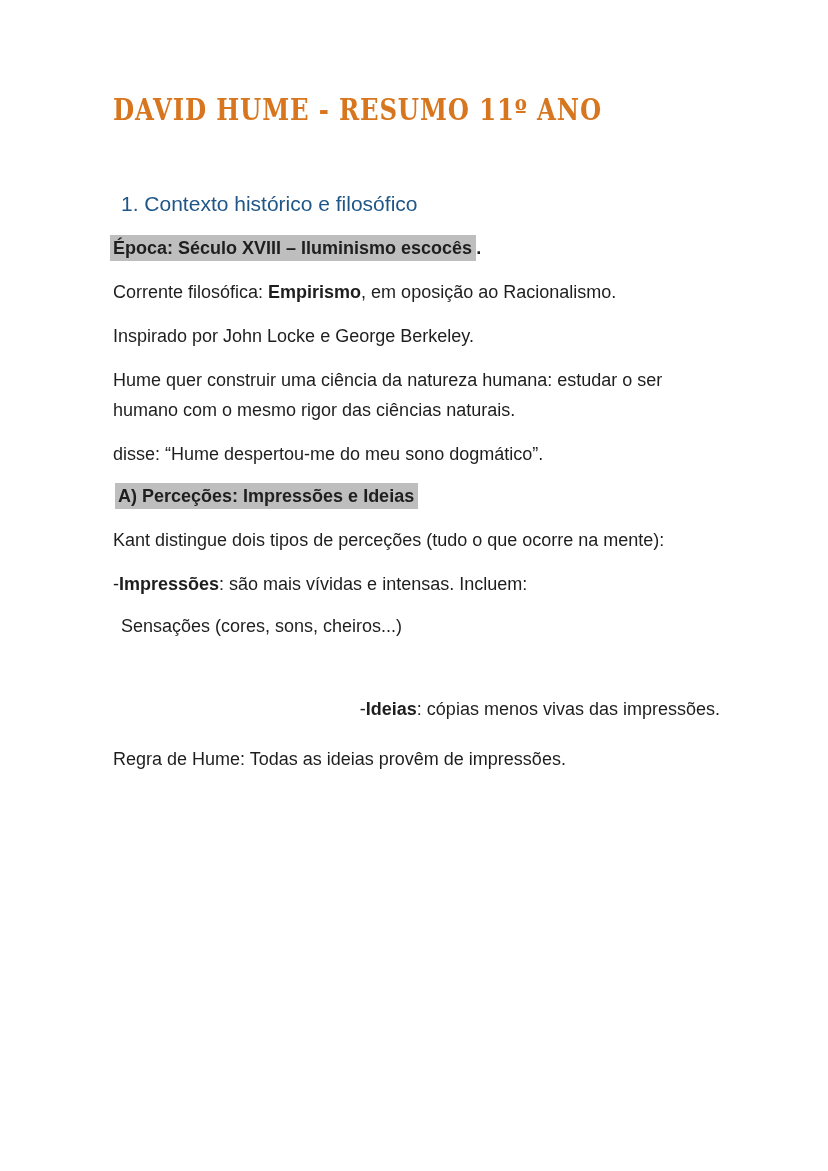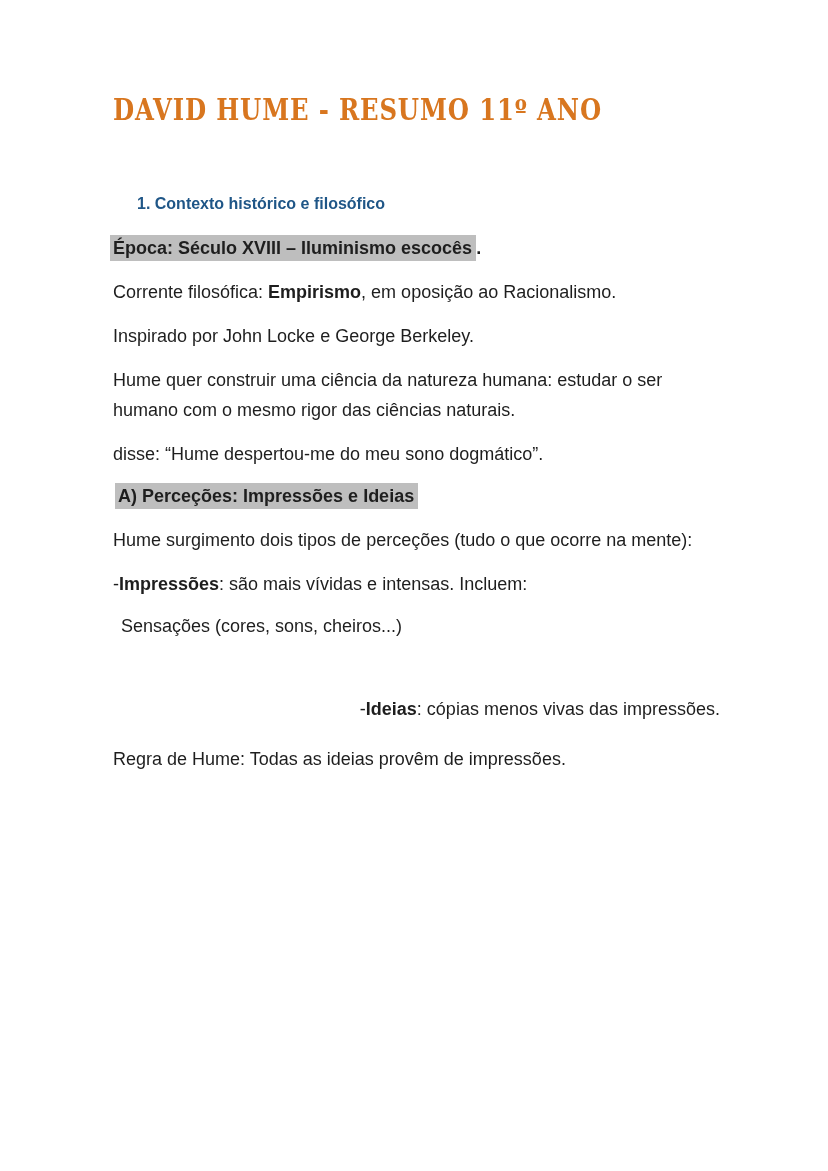--- a/index.html
+++ b/index.html
@@ -28,25 +28,25 @@
     font-weight:700;
     font-size:29px;
     line-height:34px;
     letter-spacing:1px;
     color:var(--title-orange);
     white-space:nowrap;
     transform:scaleX(0.84);
     transform-origin:left center;
   }
   .sec-heading{
-    margin:62px 16px 0;
+    margin:62px 0 0;
     padding-left:8px;
-    font-size:16px;
+    font-size:21px;
     line-height:30px;
-    font-weight:700;
+    font-weight:400;
     color:var(--heading-blue);
     white-space:nowrap;
   }
   .sec-heading.sec2{margin-top:50px;}
   .para{margin:14px 0 0;}
   .para.tight{margin-top:12px;}
   .para.gap-large{margin-top:53px;text-align:right;}
   .para.gap-regra{margin-top:20px;}
   .subhead{margin-top:12px;padding-left:5px;}
   .indent{padding-left:8px;}
@@ -79,21 +79,21 @@
     <span class="line">humano com o mesmo rigor das ciências naturais.</span>
   </p>
 
   <p class="para">
     <span class="line">disse: “Hume despertou-me do meu sono dogmático”.</span>
   </p>
 
 
   <p class="para subhead"><span class="hl bold">A) Perceções: Impressões e Ideias</span></p>
 
-  <p class="para">Hume surgimento dois tipos de perceções (tudo o que ocorre na mente):</p>
+  <p class="para">Kant distingue dois tipos de perceções (tudo o que ocorre na mente):</p>
 
   <p class="para"><span>-</span><span class="bold">Impressões</span><span>: são mais vívidas e intensas. Incluem:</span></p>
 
   <p class="para tight indent">Sensações (cores, sons, cheiros...)</p>
 
 
   <p class="para gap-large"><span>-</span><span class="bold">Ideias</span><span>: cópias menos vivas das impressões.</span></p>
 
 
   <p class="para gap-regra">Regra de Hume: Todas as ideias provêm de impressões.</p>

